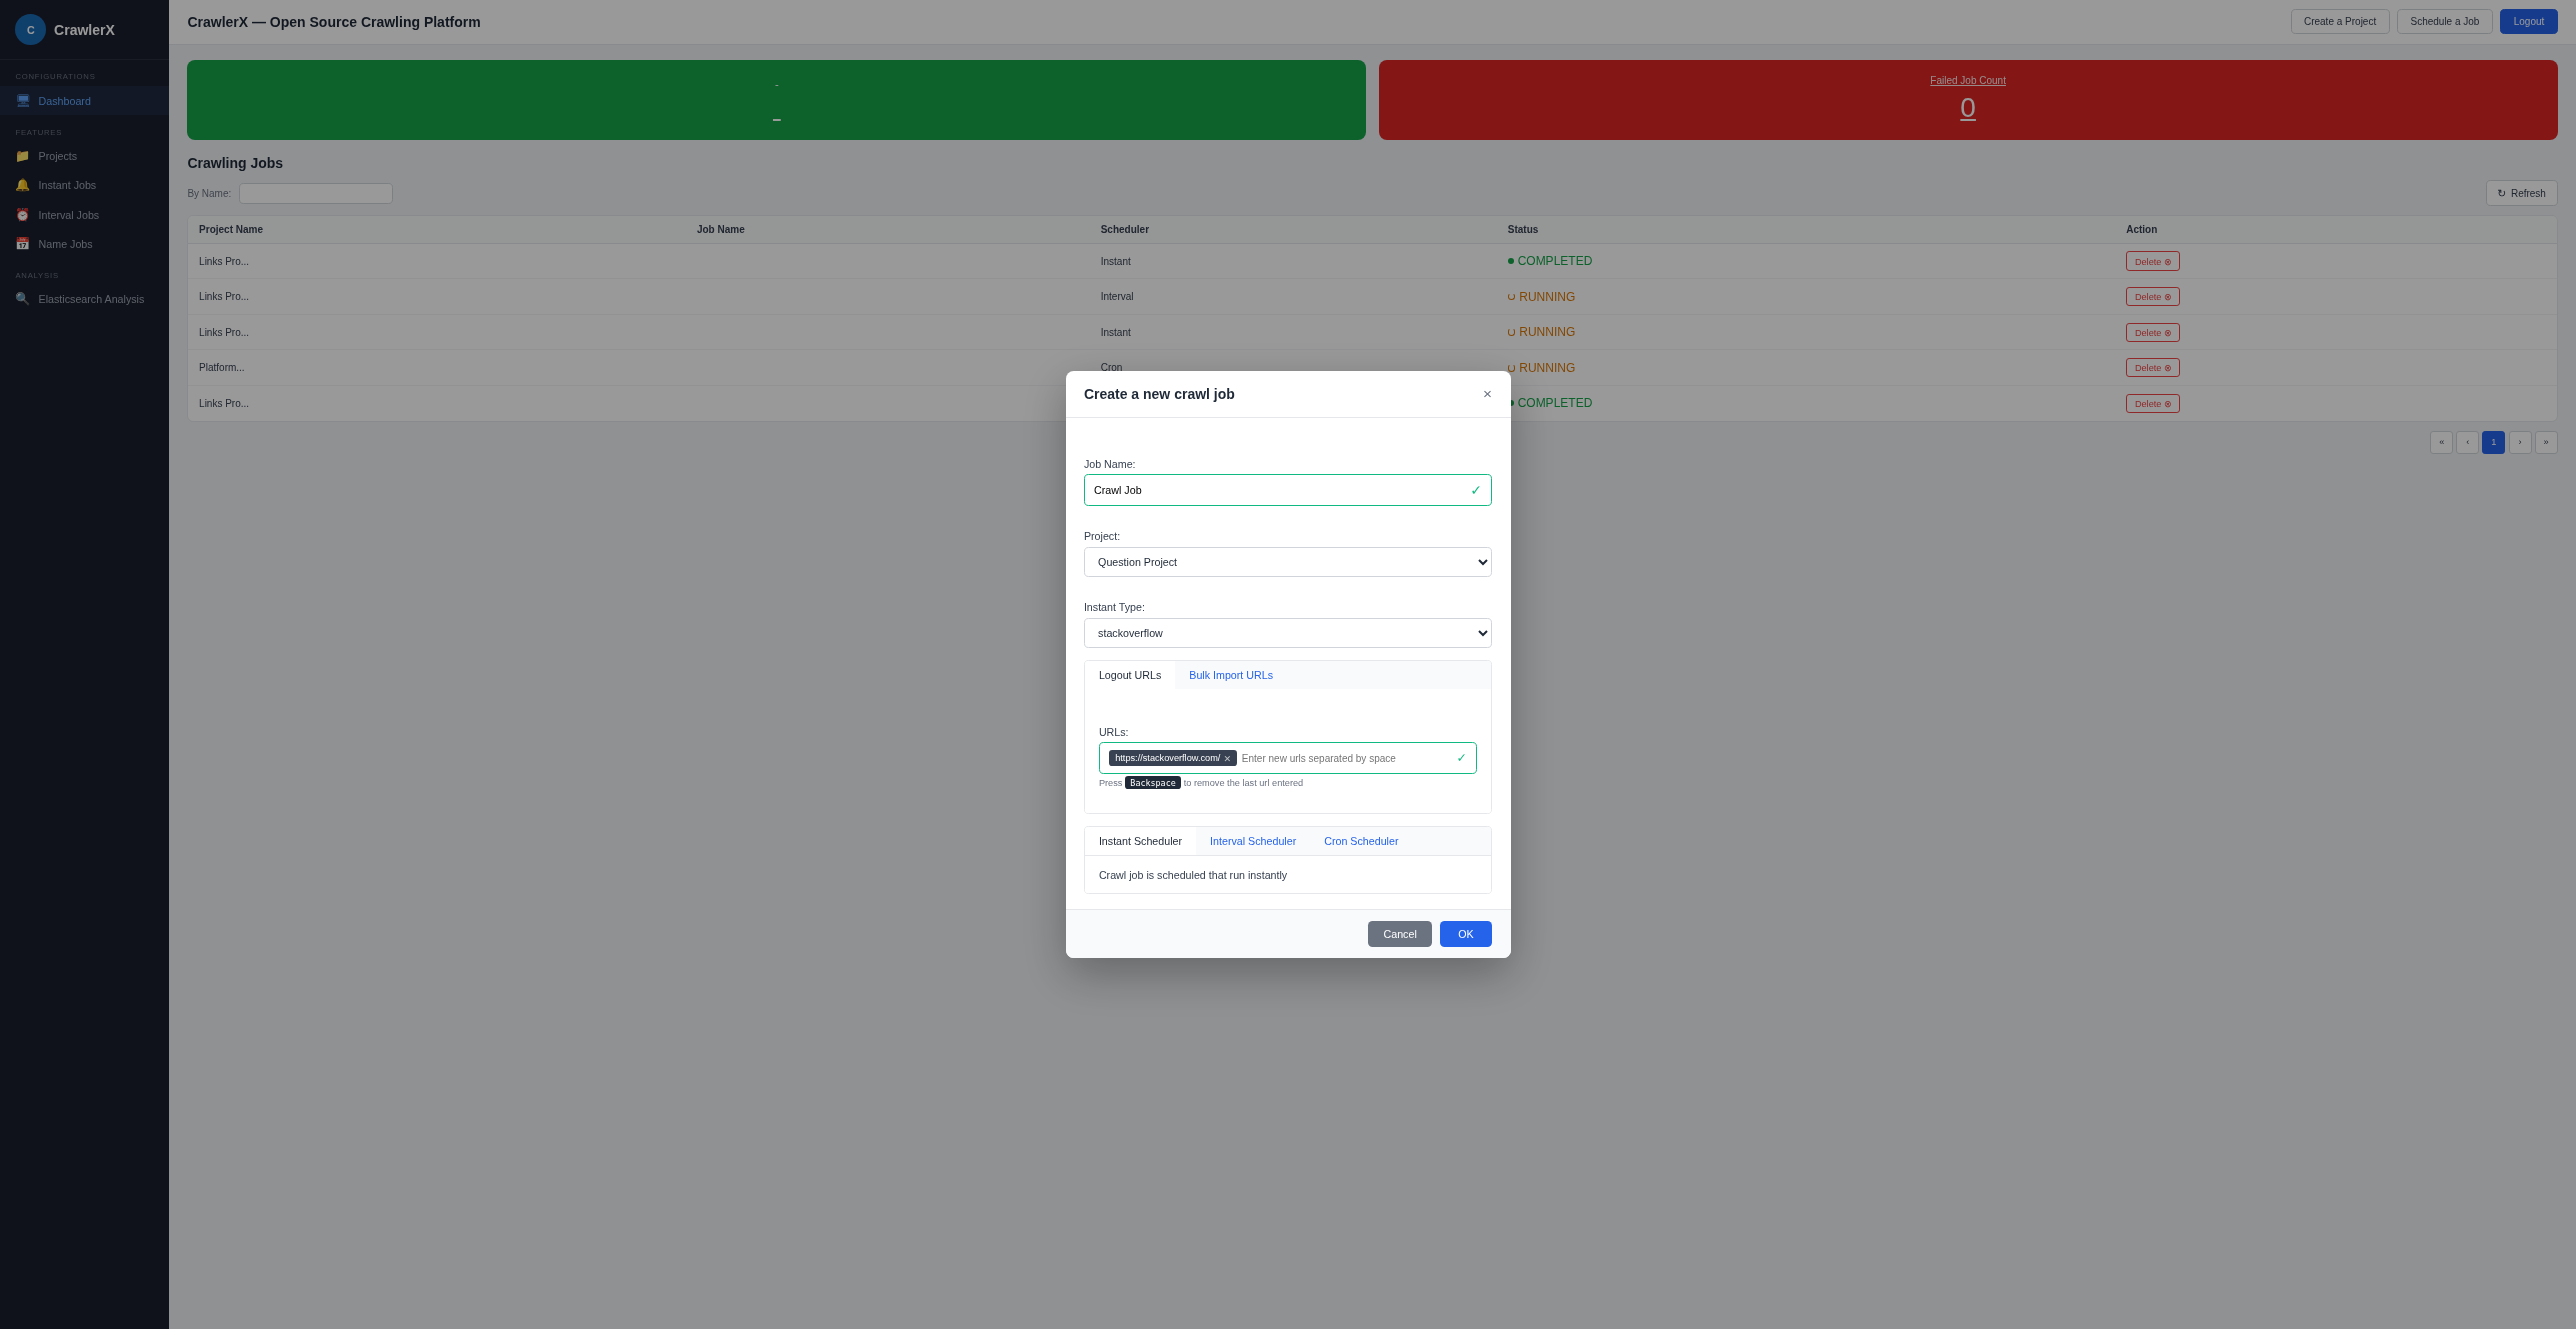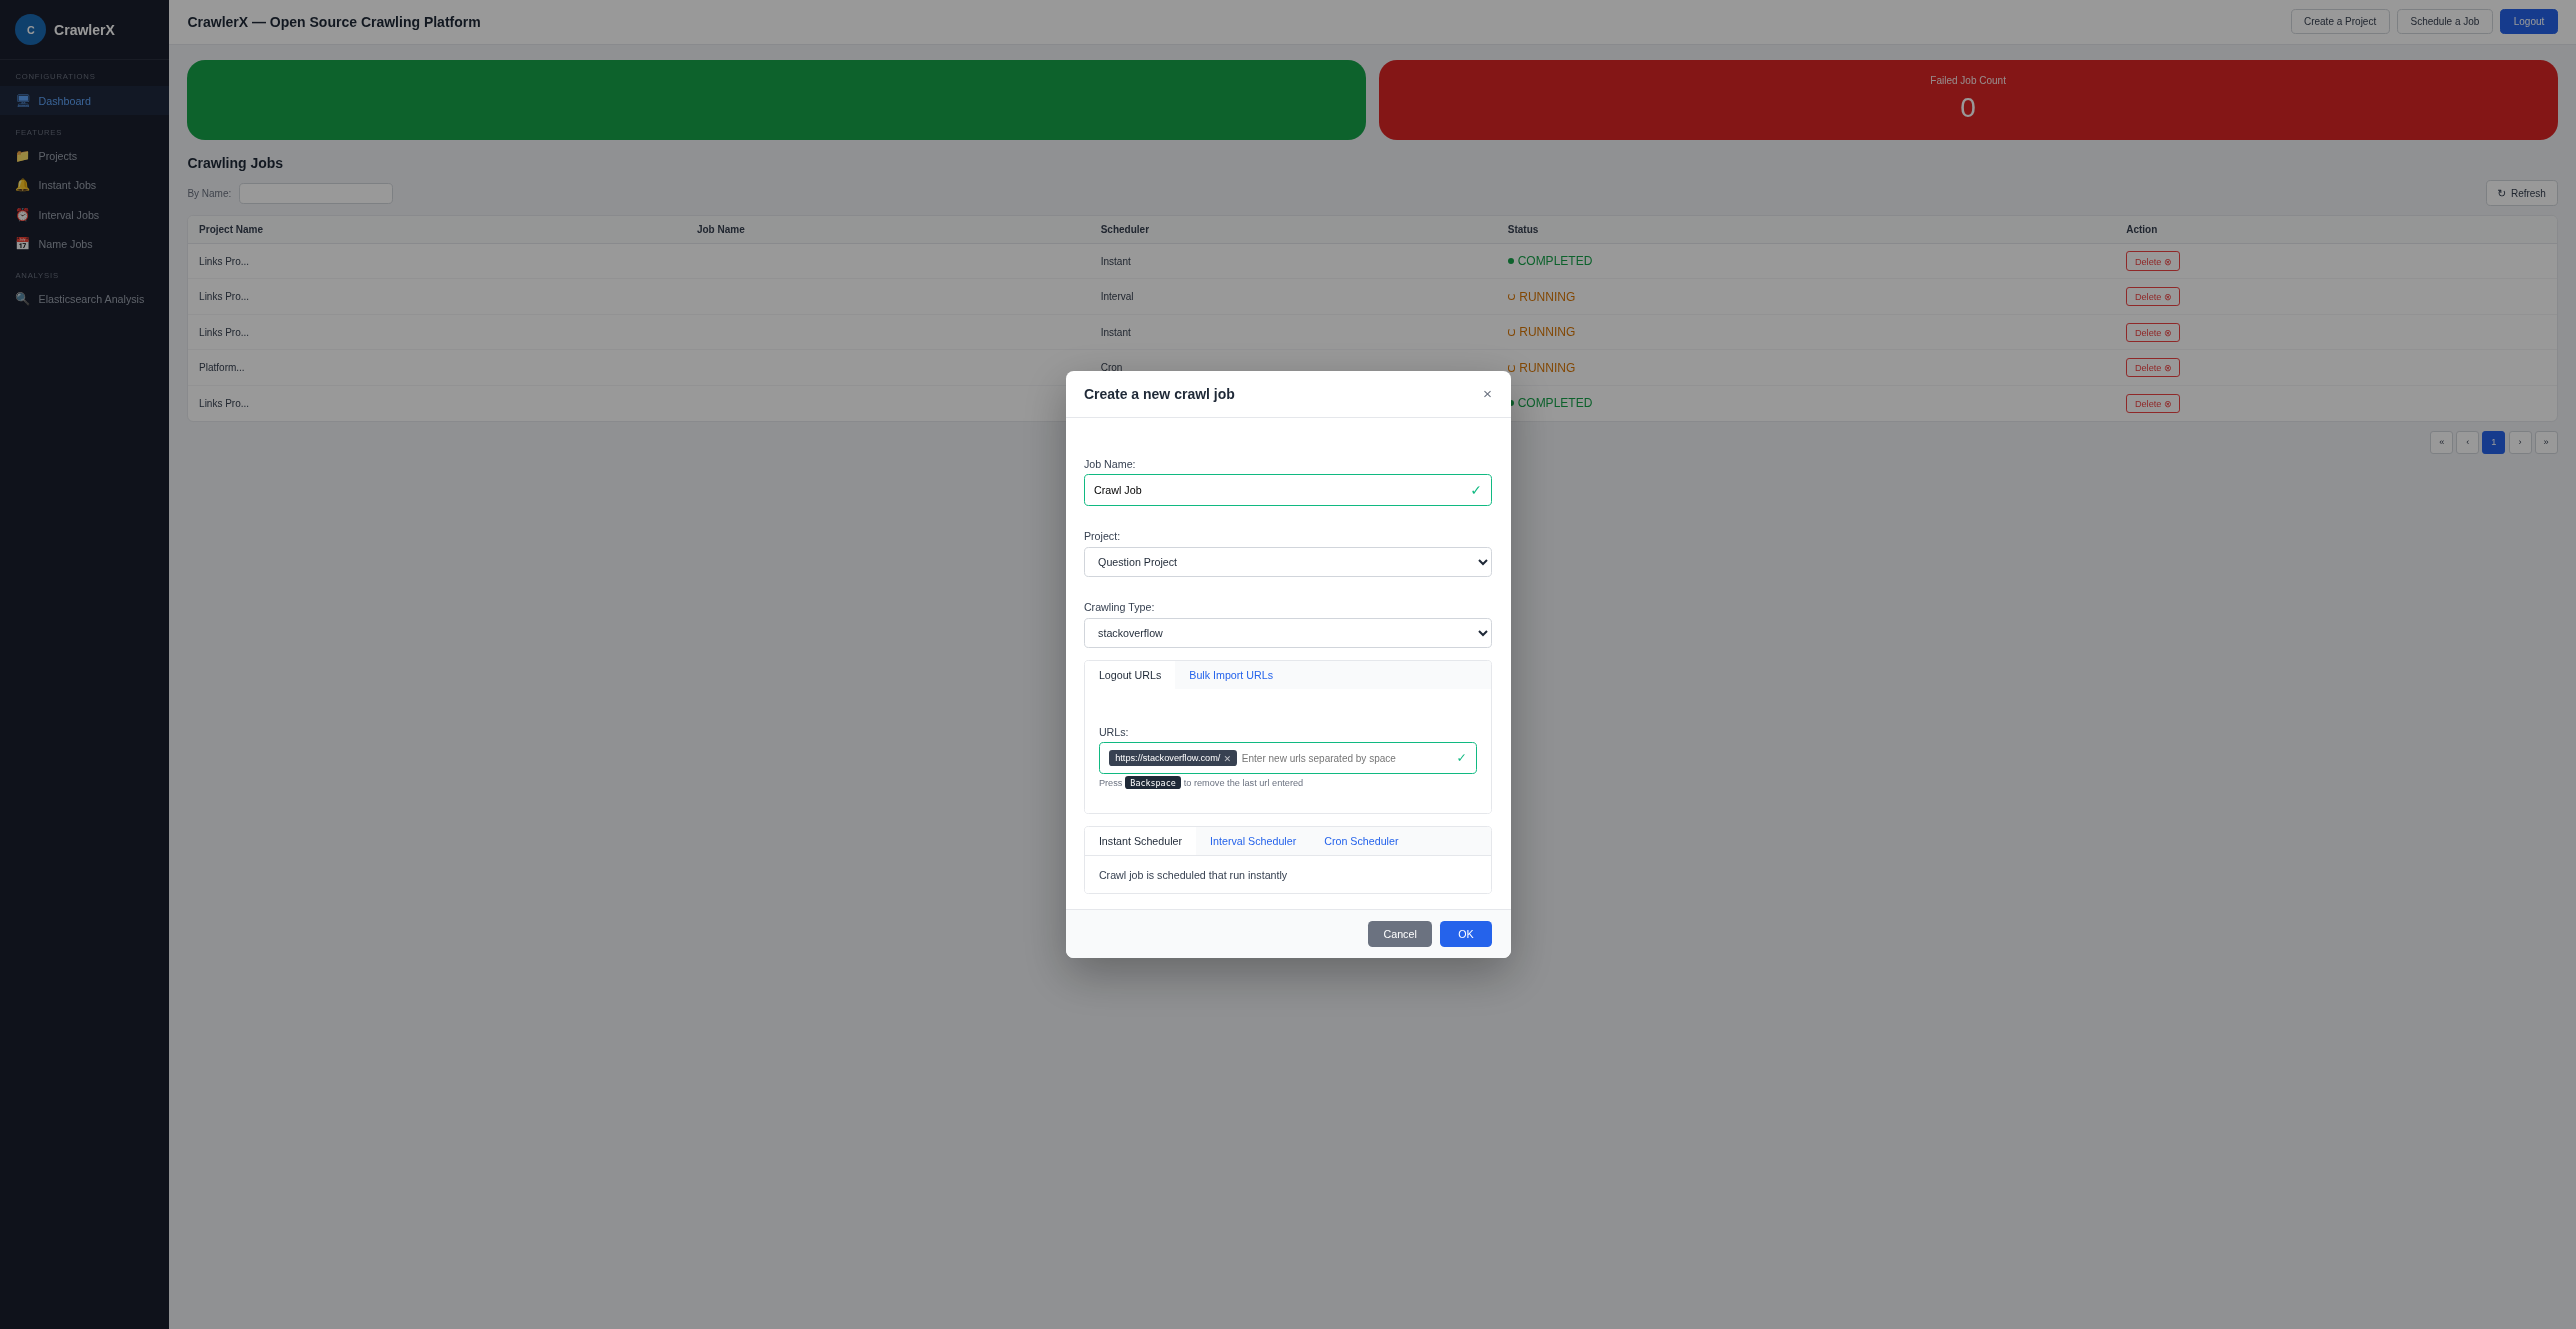--- a/index.html
+++ b/index.html
@@ -55,22 +55,22 @@
     .btn { padding: 6.1px 12.3px; border-radius: 4.6px; cursor: pointer; font-size: 10px; font-weight: 500; border: 0.8px solid; }
     .btn-outline { background: #fff; border-color: #d1d5db; color: #374151; }
     .btn-primary { background: #2563eb; border-color: #2563eb; color: #fff; }
 
     
     .content { flex: 1; padding: 15.4px 18.4px; overflow-y: auto; }
 
     
     .stats-row { display: flex; gap: 12.3px; margin-bottom: 15.4px; }
     .stat-card {
-      flex: 1; border-radius: 18px; padding: 15.4px 18.4px; color: #fff;
-      min-height: 69px; display: flex; flex-direction: column; justify-content: center;
+      flex: 1; border-radius: 8px; padding: 15.4px 18.4px; color: #fff;
+      min-height: 69px; display: flex; flex-direction: column; justify-content: center; text-decoration: underline;
     }
     .stat-card.green { background: #16a34a; }
     .stat-card.red { background: #dc2626; }
     .stat-card-label { font-size: 10px; opacity: 0.9; margin-bottom: 6.1px; text-align: center; }
     .stat-card-value { font-size: 28px; font-weight: 300; text-align: center; }
 
     
     .section-header { display: flex; align-items: center; justify-content: space-between; margin-bottom: 9.2px; }
     .section-title { font-size: 14px; font-weight: 600; color: #1f2937; }
     .filter-row { display: flex; align-items: center; gap: 7.7px; margin-bottom: 9.2px; }
@@ -351,21 +351,21 @@
       </div>
 
       <div class="form-group">
         <label class="form-label">Project:</label>
         <select class="form-select">
           <option>Question Project</option>
         </select>
       </div>
 
       <div class="form-group">
-        <label class="form-label">Crawling Type:</label>
+        <label class="form-label">Instant Type:</label>
         <select class="form-select">
           <option>stackoverflow</option>
         </select>
       </div>
 
       <div class="tab-group">
         <div class="tab-header">
           <button class="tab-btn active">Logout URLs</button>
           <button class="tab-btn link">Bulk Import URLs</button>
         </div>

